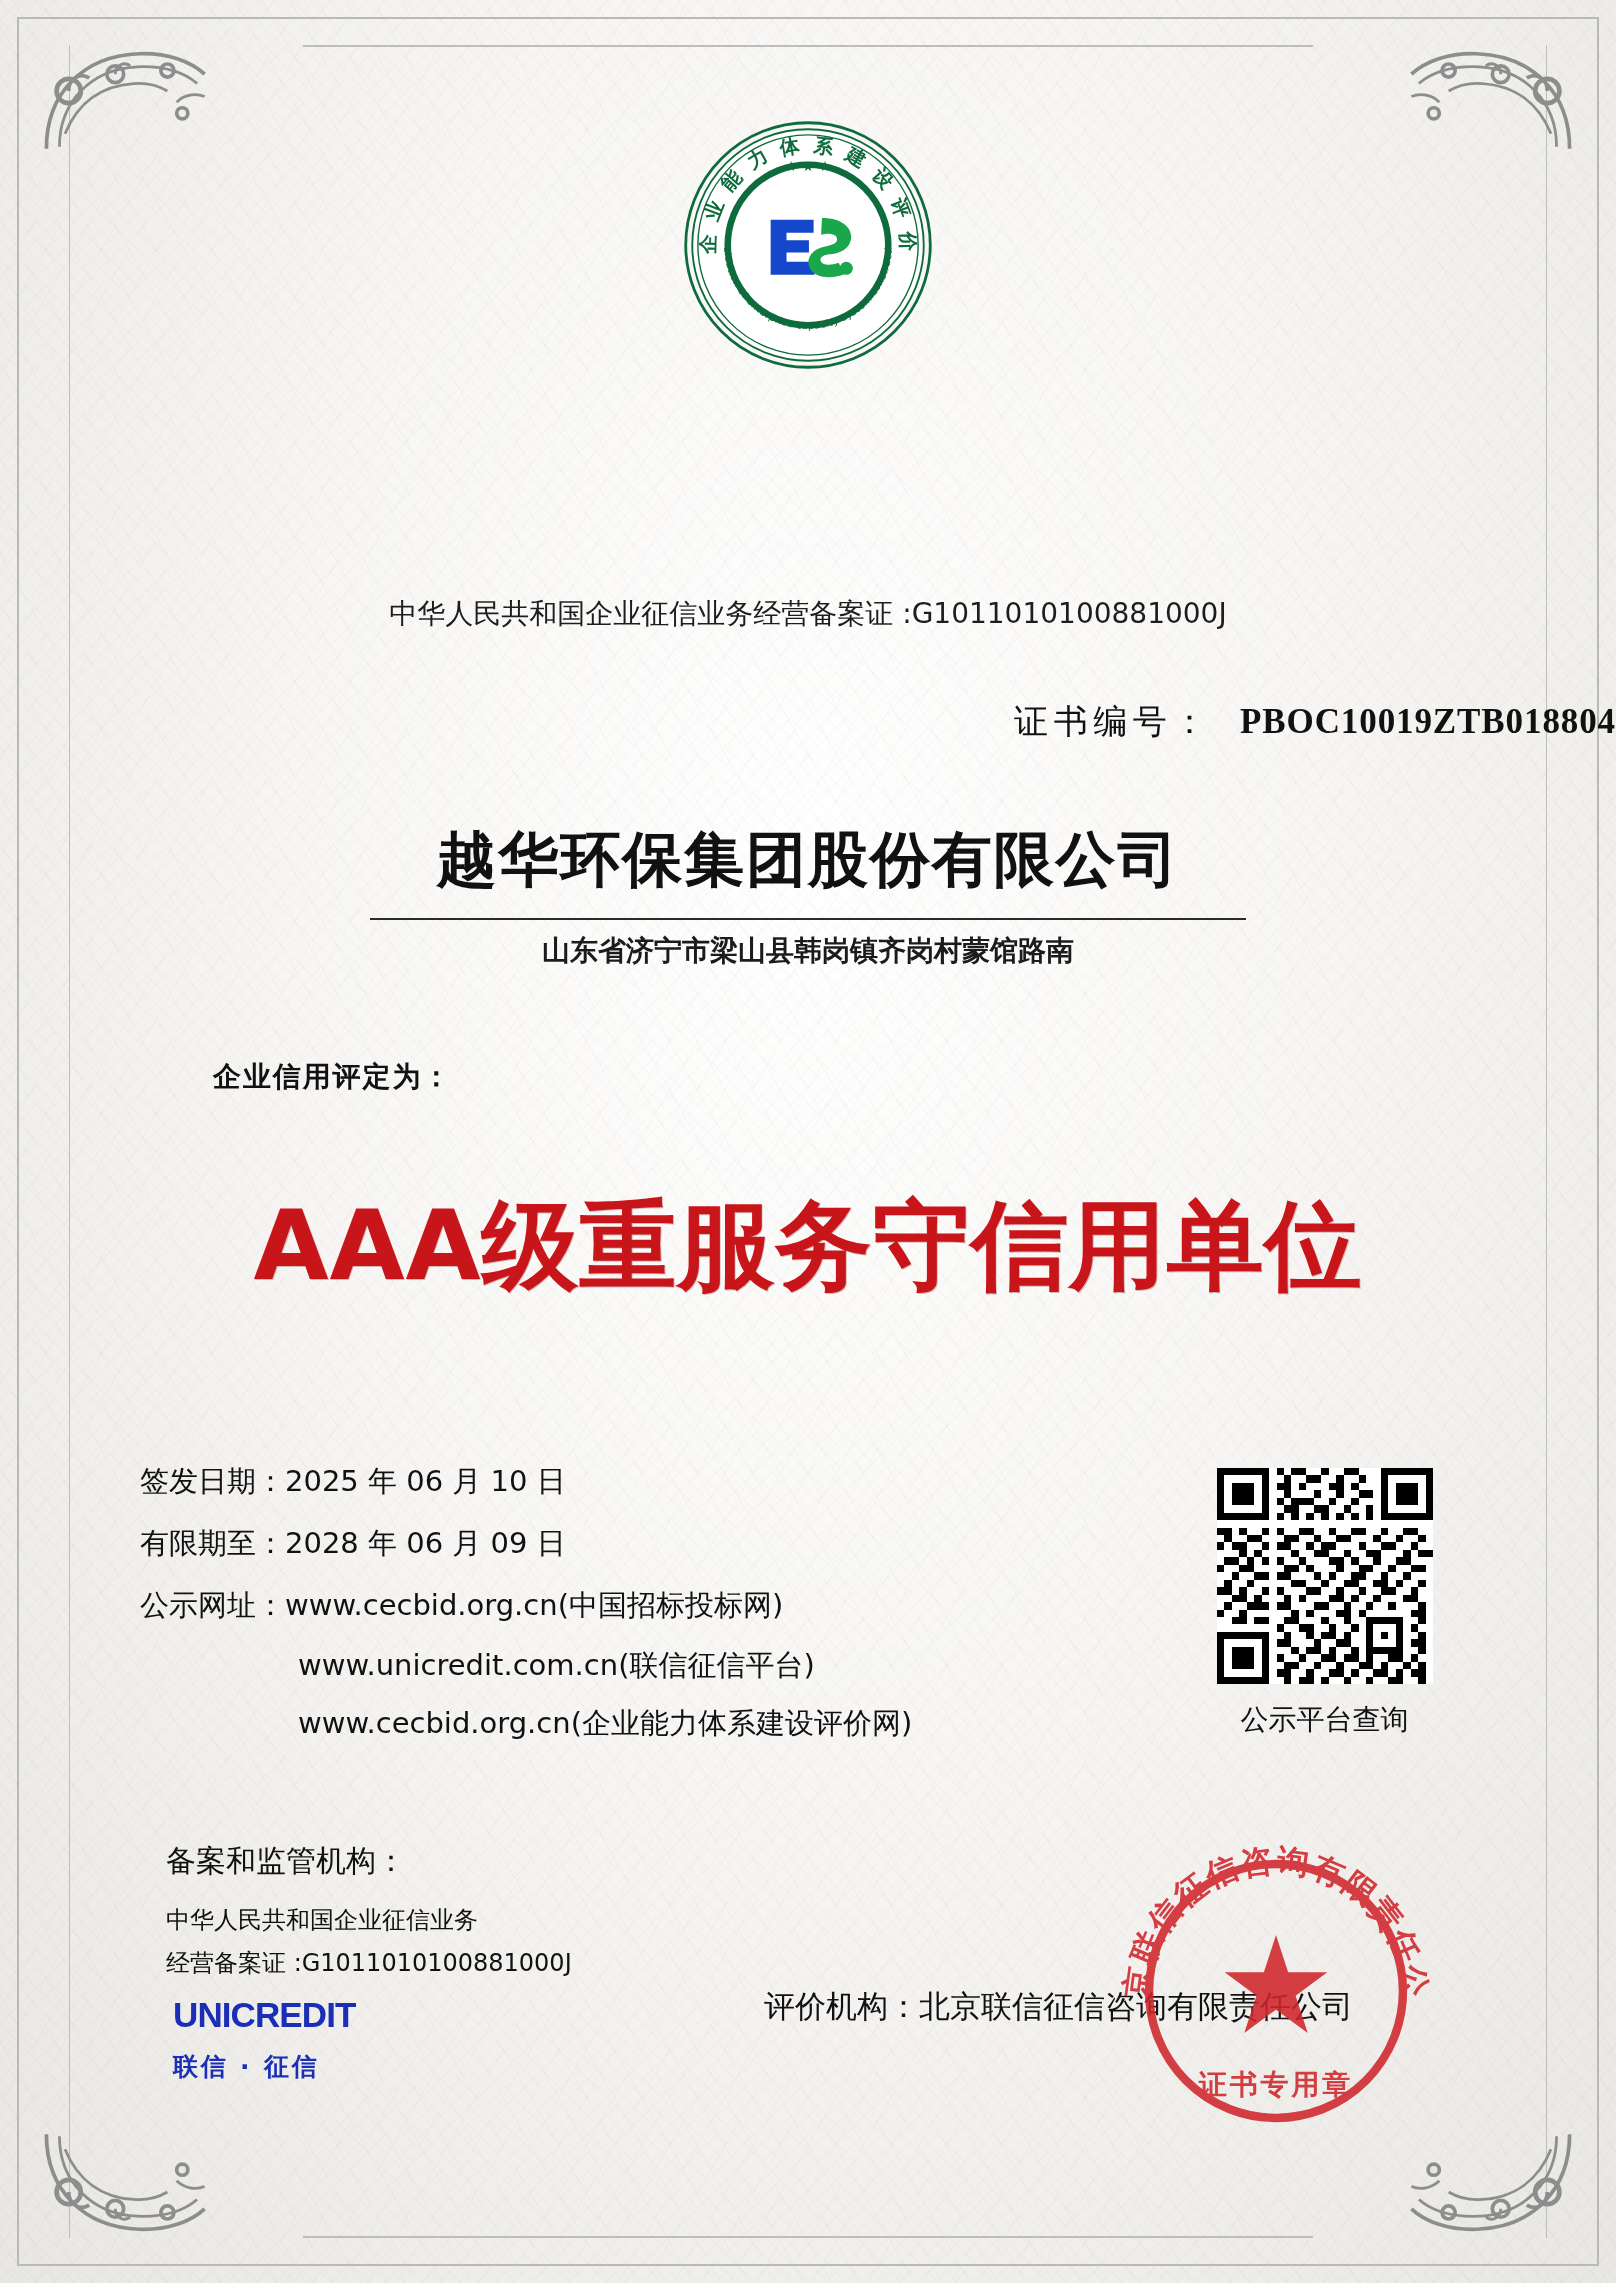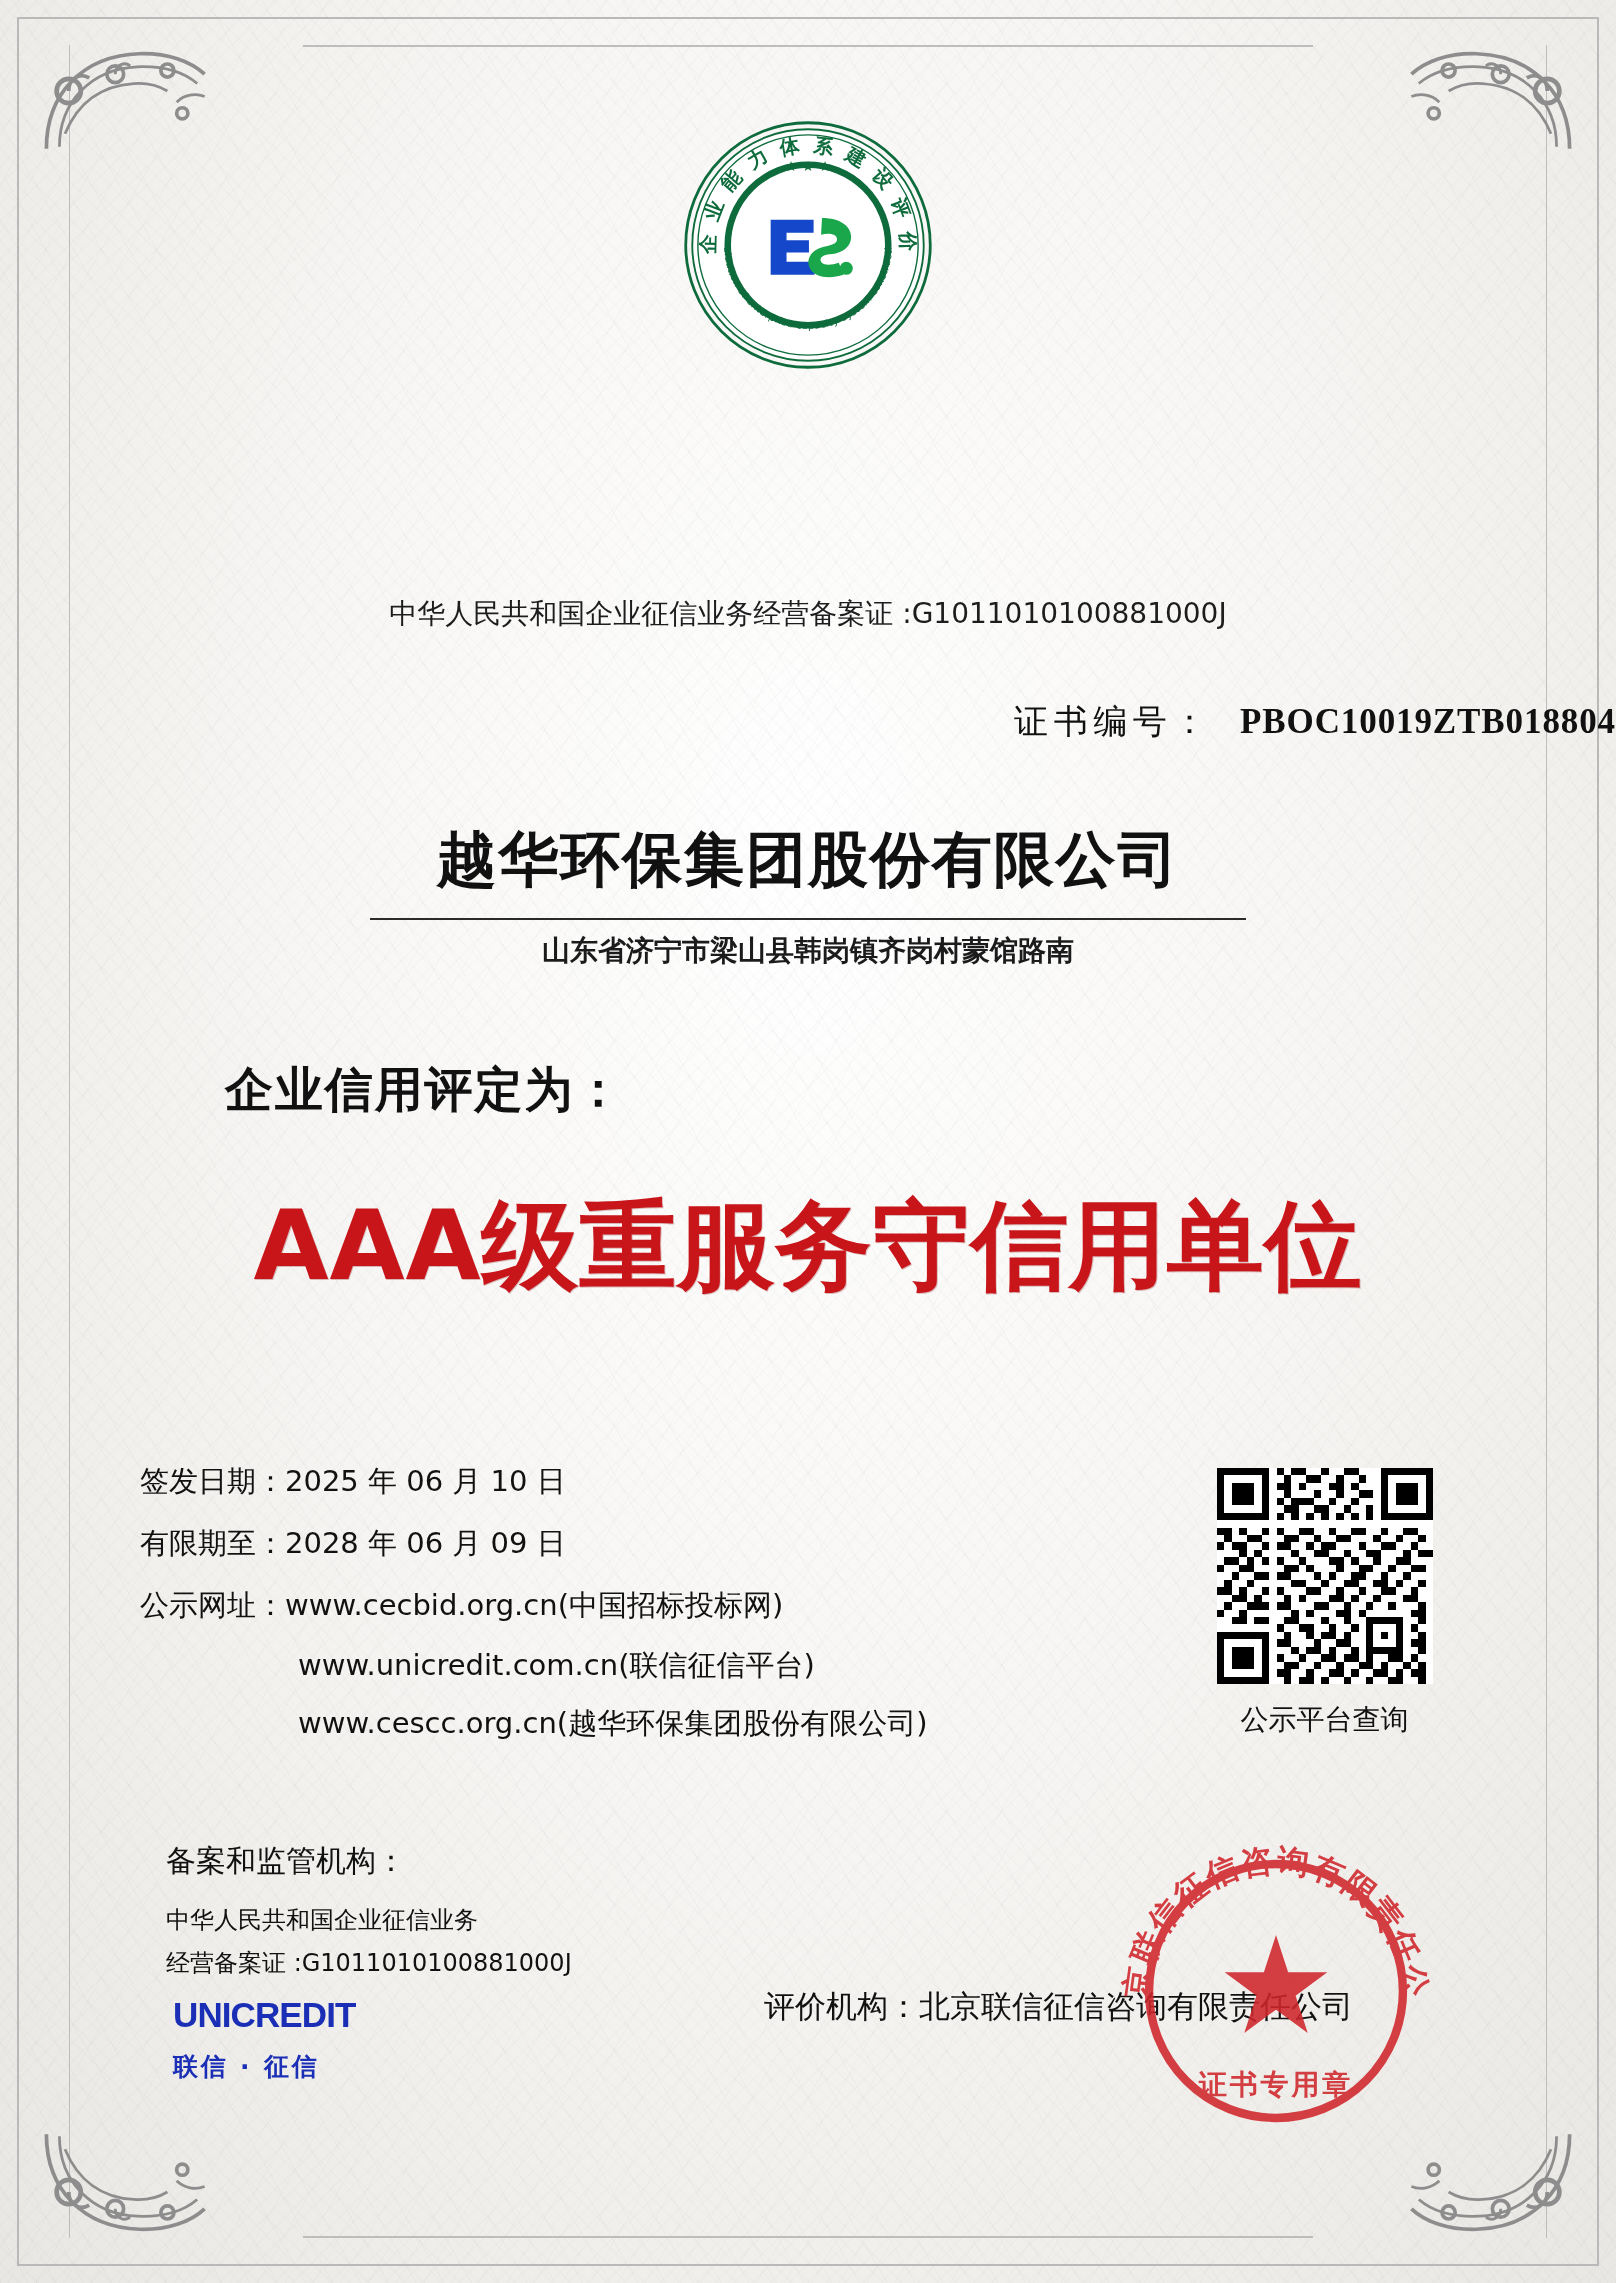--- a/index.html
+++ b/index.html
@@ -174,26 +174,25 @@
     font-size: 28px;
     font-weight: bold;
     color: #1b1b1b;
     font-family: "DejaVu Sans", "Liberation Sans", sans-serif;
   }
 
   .rating-label {
     position: absolute;
     top: 1058px;
     left: 213px;
-    font-size: 48px;
+    font-size: 28px;
     font-weight: bold;
     color: #111;
     font-family: Liberation Mono, monospace;
     letter-spacing: 1.9px;
-    margin-left: 12px;
   }
 
   .rating-value {
     position: absolute;
     top: 1182px;
     left: 0;
     width: 100%;
     text-align: center;
     font-size: 97px;
     font-weight: bold;
@@ -415,21 +414,21 @@
   <div class="company-address">山东省济宁市梁山县韩岗镇齐岗村蒙馆路南</div>
 
   <div class="rating-label">企业信用评定为：</div>
   <div class="rating-value">AAA级重服务守信用单位</div>
 
   <div class="details">
     <div class="detail-line">签发日期：2025 年 06 月 10 日</div>
     <div class="detail-line">有限期至：2028 年 06 月 09 日</div>
     <div class="detail-line">公示网址：www.cecbid.org.cn(中国招标投标网)</div>
     <div class="url-sub">www.unicredit.com.cn(联信征信平台)</div>
-    <div class="url-sub">www.cescc.org.cn(越华环保集团股份有限公司)</div>
+    <div class="url-sub">www.cecbid.org.cn(企业能力体系建设评价网)</div>
   </div>
 
   <div class="qr-block">
     <div class="qr-code">
       <svg viewBox="0 0 29 29" shape-rendering="crispEdges" width="216" height="216">
         <rect width="29" height="29" fill="#ffffff"></rect>
         <g fill="#000000">
 
           <rect x="0" y="0" width="7" height="1"></rect>
             <rect x="0" y="6" width="7" height="1"></rect>

